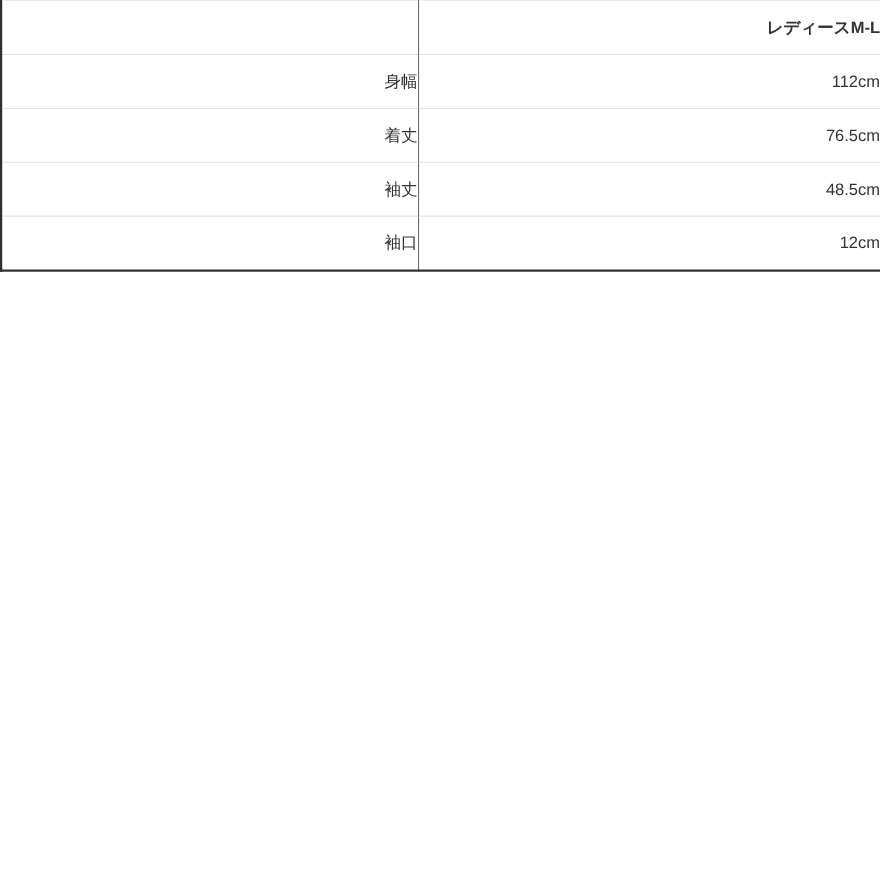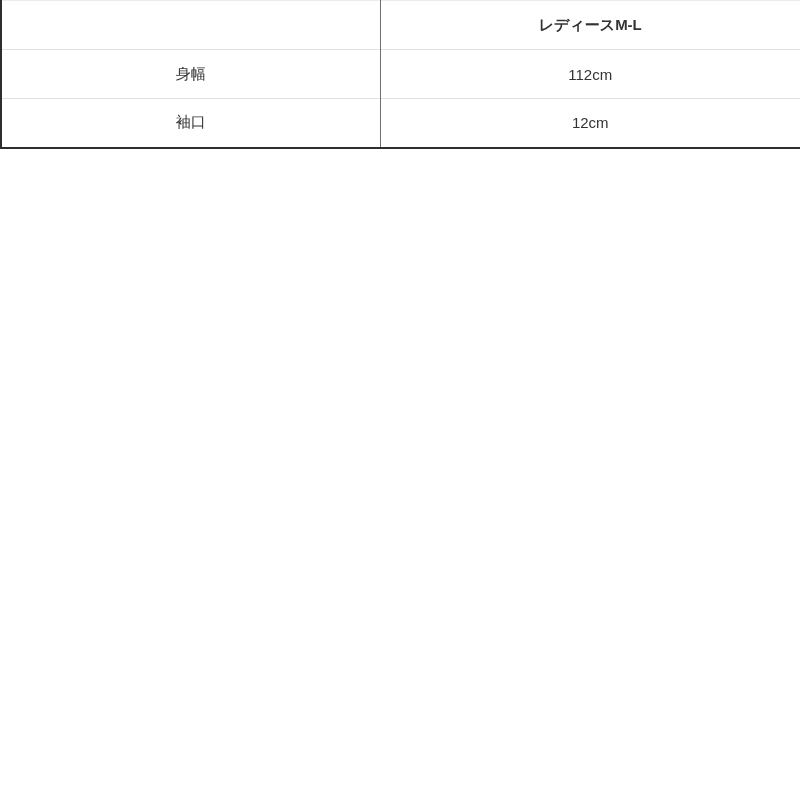--- a/index.html
+++ b/index.html
@@ -27,21 +27,21 @@
     border-left: 2px solid var(--outer-border);
     border-right: 2px solid var(--outer-border);
     border-bottom: 2px solid var(--outer-border);
     border-top: 1px solid var(--top-border);
   }
   col.label-col { width: 379px; }
   col.value-col { width: 421px; }
   th, td {
     height: 49px;
     padding: 0;
-    text-align: center;
+    text-align: right;
     vertical-align: middle;
     font-size: 15px;
     font-weight: normal;
     color: var(--text);
   }
   thead th.value-head { font-weight: bold; }
   tbody tr > td { border-top: 1px solid var(--inner-horizontal-border); margin-left: 32px; }
   .value-cell, .value-head { border-left: 1px solid var(--column-divider); }
 </style>
 </head>
@@ -57,22 +57,30 @@
       <th class="corner-cell"></th>
       <th class="value-head">レディースM-L</th>
     </tr>
   </thead>
   <tbody>
   <tr>
     <td class="label-cell">身幅</td>
     <td class="value-cell">112cm</td>
   </tr>
 
+  <tr>
+    <td class="label-cell">着丈</td>
+    <td class="value-cell">76.5cm</td>
+  </tr>
 
 
+  <tr>
+    <td class="label-cell">袖丈</td>
+    <td class="value-cell">48.5cm</td>
+  </tr>
 
 
   <tr>
     <td class="label-cell">袖口</td>
     <td class="value-cell">12cm</td>
   </tr>
 
 </tbody>
 </table>
 

